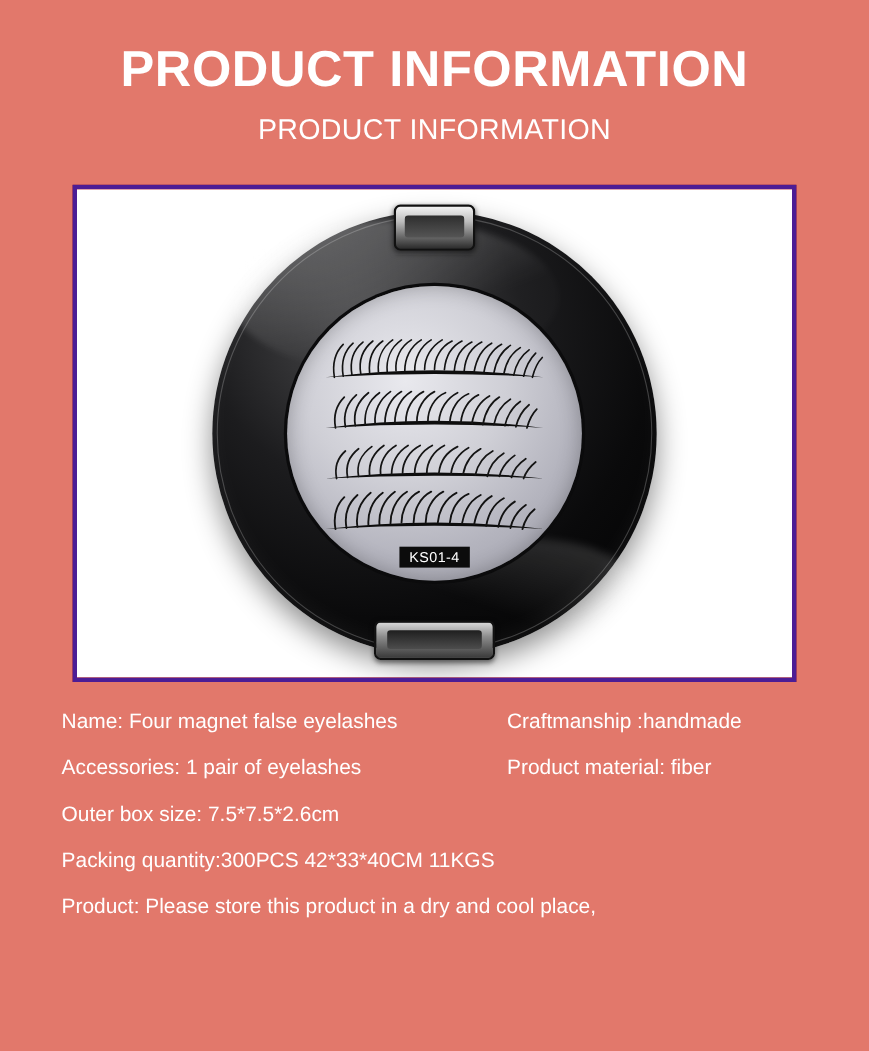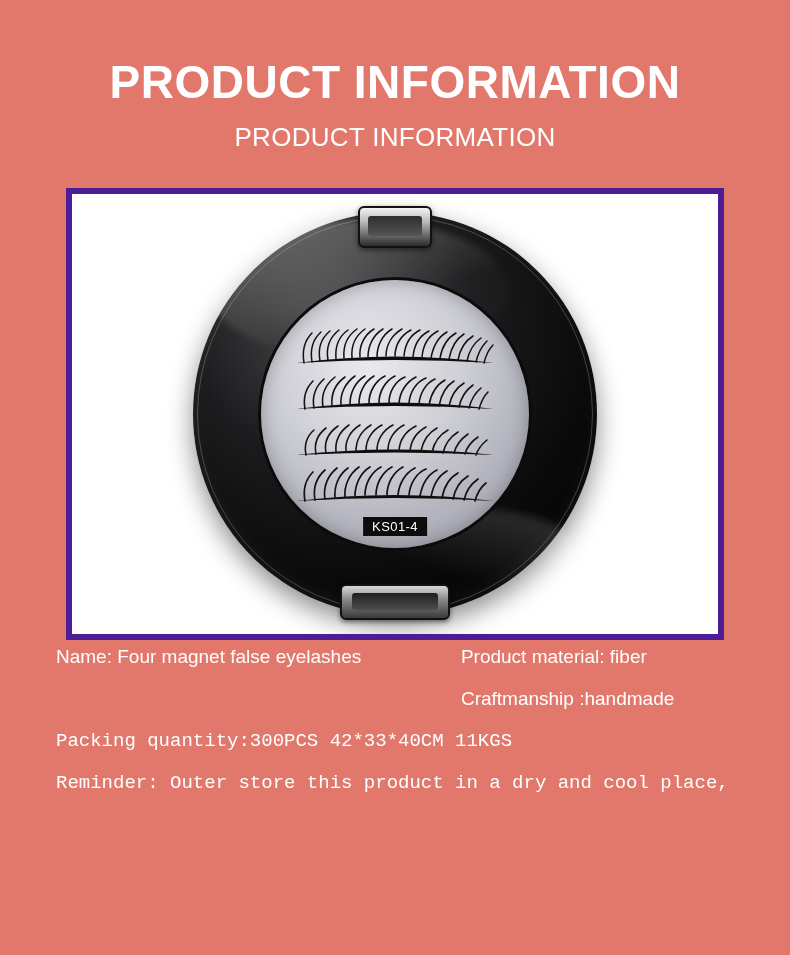--- a/index.html
+++ b/index.html
@@ -10,21 +10,21 @@
     font-family: "Liberation Sans", sans-serif;
     overflow: hidden;
   }
   .page {
     position: relative;
     width: 790px; height: 955px;
     background: #e2786b;
   }
   .header {
     text-align: center;
-    padding-top: 58px;
+    padding-top: 38px;
   }
   .title-main {
     font-size: 46px;
     font-weight: bold;
     color: #ffffff;
     letter-spacing: 0.5px;
     line-height: 1.05;
     margin: 0;
   }
   .title-sub {
@@ -34,23 +34,22 @@
     margin-top: 16px;
     letter-spacing: 0.3px;
   }
   .photo-frame {
     position: absolute;
     left: 66px;
     top: 168px;
     width: 658px;
     height: 452px;
     background: #b91c1c;
-    border: 6px solid #4c1d95;
+    border: 4px solid #4c1d95;
     overflow: hidden;
-    margin-top: 20px;
   }
   .photo-inner {
     position: relative;
     width: 100%; height: 100%;
     background: #ffffff;
     display: flex;
     align-items: center;
     justify-content: center;
   }
   
@@ -176,21 +175,21 @@
     font-size: 19px;
     line-height: 42px;
     color: #ffffff;
     white-space: nowrap;
   }
   .spec-wide {
     font-size: 19px;
     line-height: 42px;
     color: #ffffff;
   }
-  .spec-block { margin-top: 0; font-family: Liberation Mono, monospace; }
+  .spec-block { margin-top: 0; }
 </style>
 </head>
 <body>
 
 <div class="page">
 
   <div class="header">
     <div class="title-main">PRODUCT INFORMATION</div>
     <div class="title-sub">PRODUCT INFORMATION</div>
   </div>
@@ -315,25 +314,27 @@
           <div class="sku-label">KS01-4</div>
         </div>
       </div>
     </div>
   </div>
 
   <div class="specs">
     <div class="spec-cols">
       <div class="col-left">
         <div class="spec-line">Name: Four magnet false eyelashes</div>
+        <div class="spec-line">Accessories: 1 pair of eyelashes</div>
+        <div class="spec-line">Outer box size:  7.5*7.5*2.6cm</div>
       </div>
       <div class="col-right">
+        <div class="spec-line">Craftmanship :handmade</div>
         <div class="spec-line">Product material: fiber</div>
-        <div class="spec-line">Craftmanship :handmade</div>
       </div>
     </div>
     <div class="spec-block">
       <div class="spec-wide">Packing quantity:300PCS  42*33*40CM   11KGS</div>
-      <div class="spec-wide">Reminder: Outer store this product in a dry and cool place,</div>
+      <div class="spec-wide">Product: Please store this product in a dry and cool place,</div>
     </div>
   </div>
 
 </div>
 
 </body></html>

